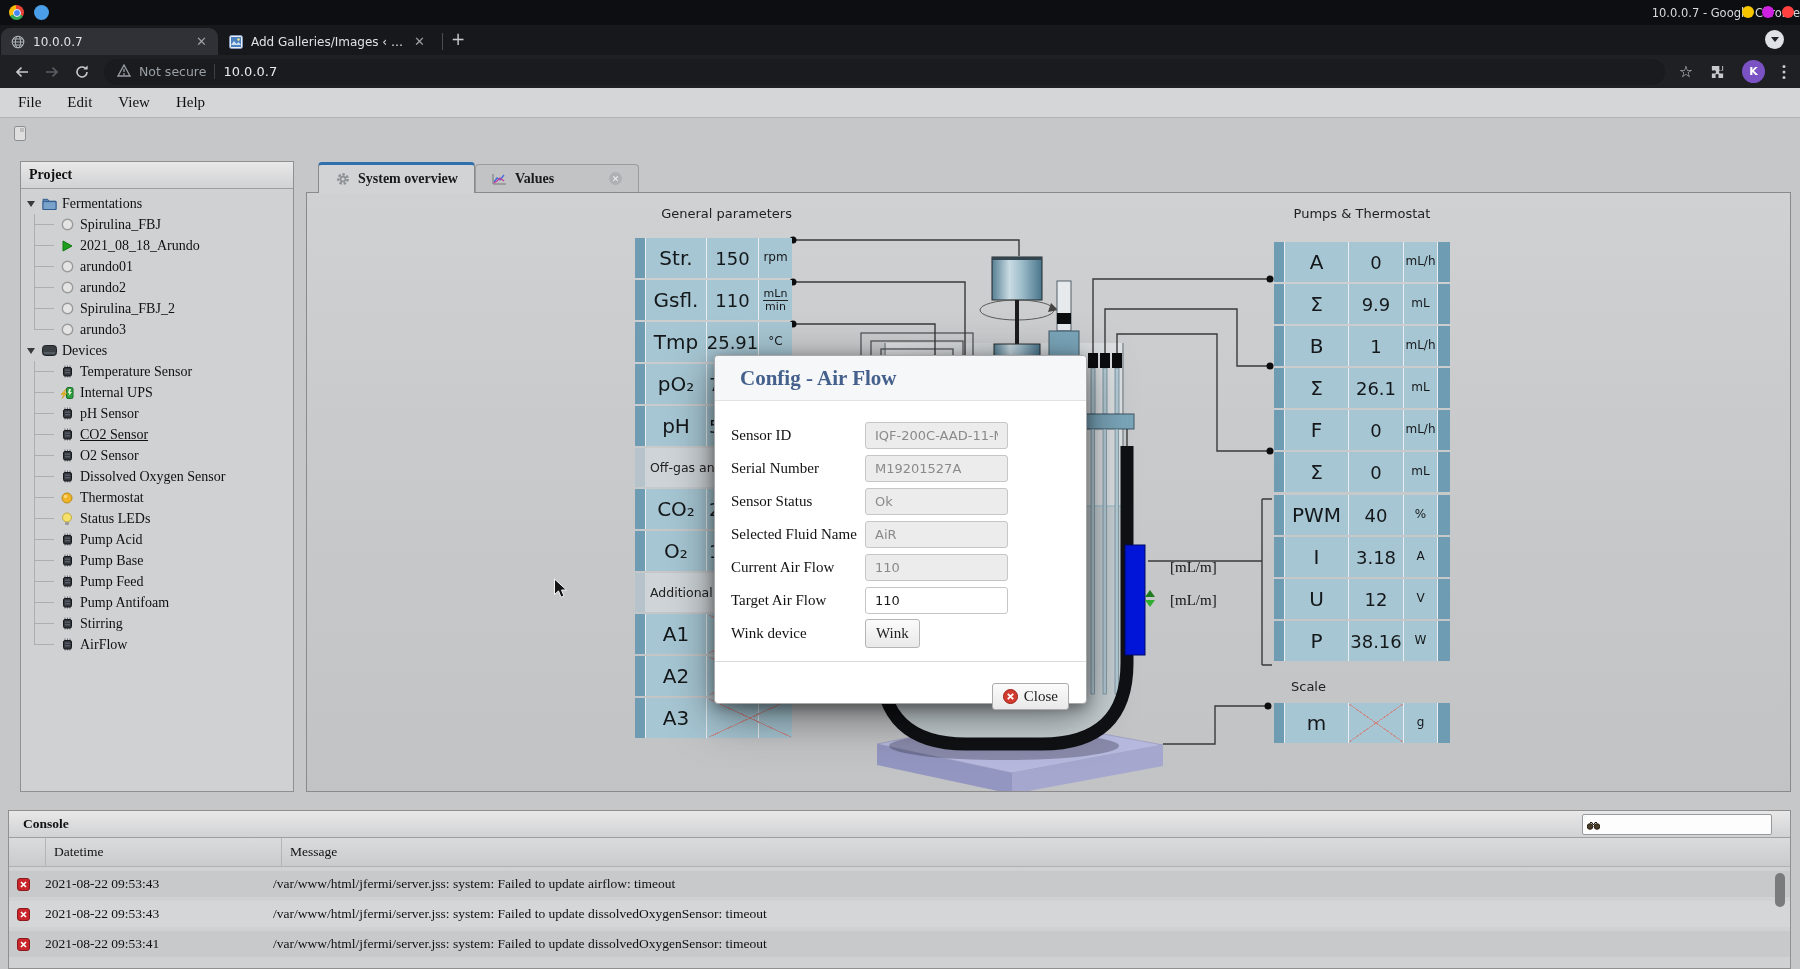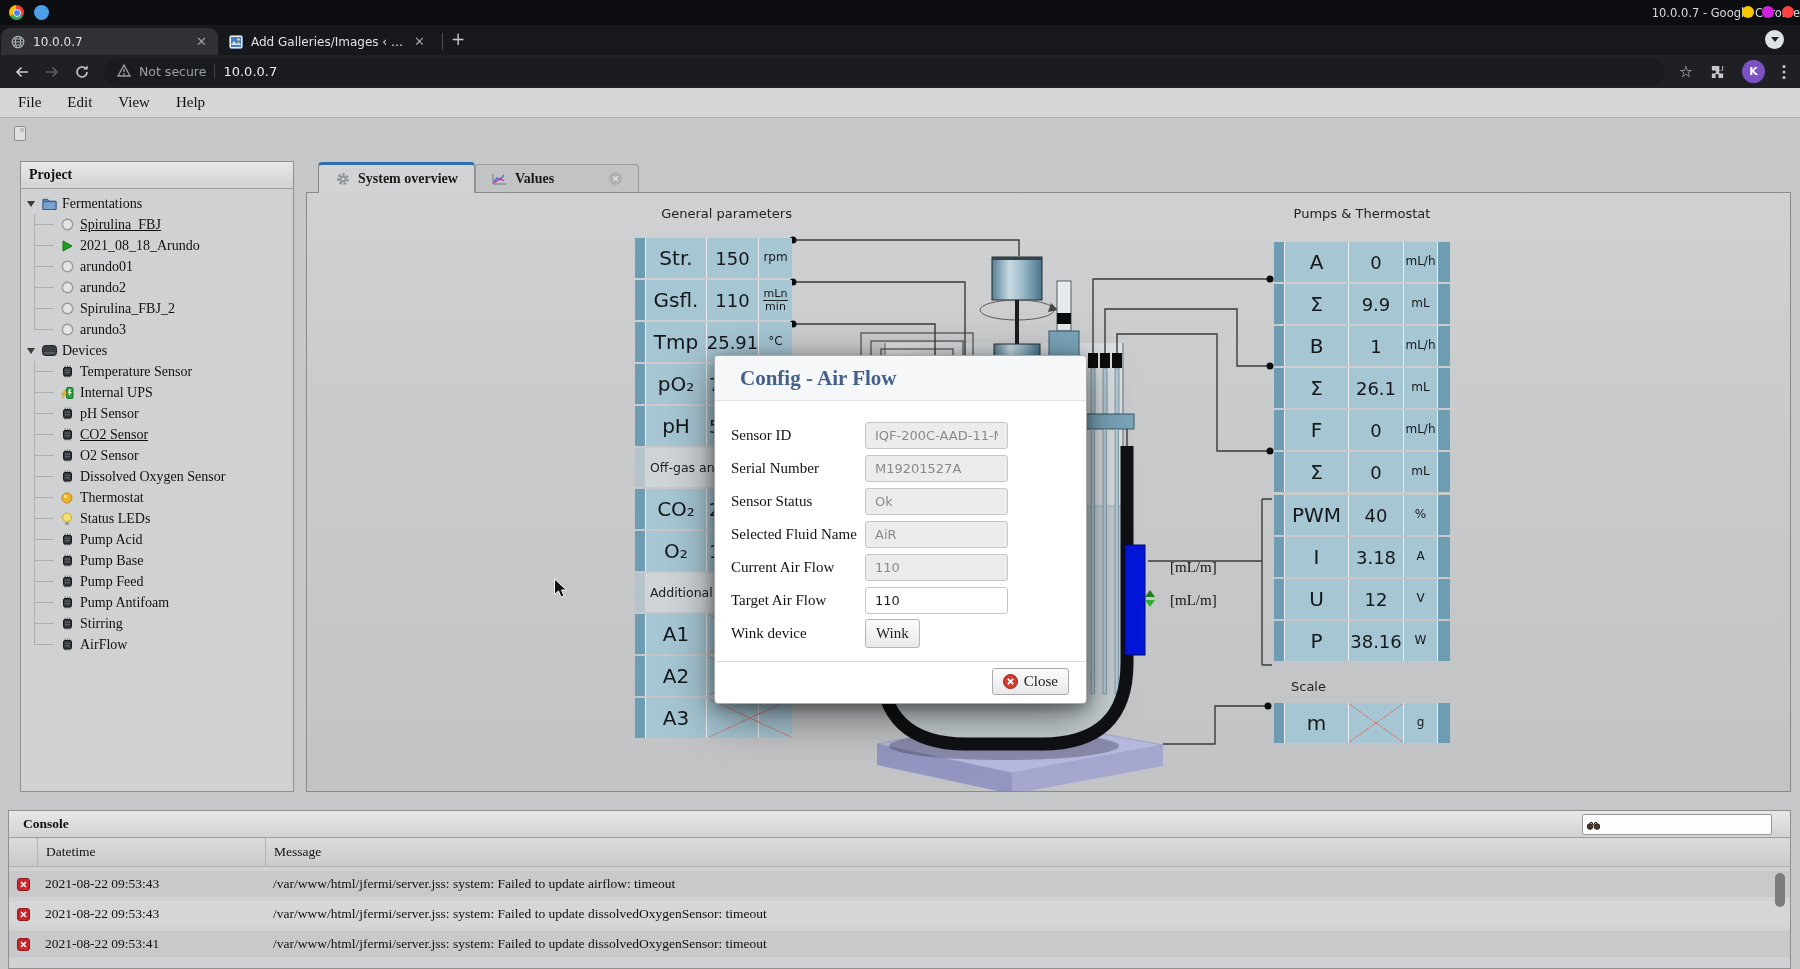--- a/index.html
+++ b/index.html
@@ -118,33 +118,33 @@
   .dfield{width:143px;height:27px;border:1px solid #c6c6c6;border-radius:3px;background:#fff;color:#1c1c1c;
         font:13px "DejaVu Sans",sans-serif;padding:0 9px;outline:none;}
   .drow.disabled .dfield{background:#ececec;color:#8a8a8a;}
   .dspin{position:absolute;left:430px;top:4px;display:flex;flex-direction:column;align-items:center;}
   .dspin .up{width:0;height:0;border-left:5px solid transparent;border-right:5px solid transparent;border-bottom:7px solid #1e7d1e;}
   .dspin .down{width:0;height:0;border-left:5px solid transparent;border-right:5px solid transparent;border-top:7px solid #2fae2f;margin-top:3px;}
   .funit{position:absolute;left:455px;font:15px "Liberation Serif",serif;color:#111;}
   .dbtn{height:29px;padding:0 10px;border:1px solid #b5b5b5;border-radius:3px;background:linear-gradient(#fbfbfb,#e9e9e9);
         font:15px "Liberation Serif",serif;color:#222;}
   .dlg-footer{position:absolute;left:0;right:0;bottom:0;height:42px;border-top:1px solid #dcdcdc;}
-  .close-btn{position:absolute;right:17px;top:6px;height:27px;padding:0 10px;display:flex;align-items:center;gap:6px;
+  .close-btn{position:absolute;right:17px;top:21px;height:27px;padding:0 10px;display:flex;align-items:center;gap:6px;
         border:1px solid #ababab;border-radius:3px;background:linear-gradient(#fbfbfb,#e9e9e9);font:15px "Liberation Serif",serif;color:#222;}
 
   .cursor{position:absolute;left:246px;top:385px;z-index:9;}
 
   
   .console-panel{position:absolute;left:8px;top:692px;width:1783px;height:159px;}
   .console-panel .panel-header{padding-left:14px;font-size:13.5px;}
   .search-box{position:absolute;right:18px;top:3px;width:190px;height:21px;background:#fdfdfd;border:1px solid #98999b;border-radius:2px;
         display:flex;align-items:center;padding-left:4px;gap:4px;}
   .search-box input{border:none;outline:none;background:transparent;font:12px "DejaVu Sans",sans-serif;width:150px;height:17px;}
   .con-cols{height:29px;display:grid;grid-template-columns:28px 228px 1fr;align-items:center;
-        background:linear-gradient(#dadbdc,#cacbcd);border-bottom:1px solid #b0b1b3;font:13.5px "Liberation Serif",serif;color:#111;}
+        background:linear-gradient(#dadbdc,#cacbcd);border-bottom:1px solid #b0b1b3;font:13.5px "Liberation Serif",serif;color:#111;gap:8px;}
   .con-cols .cdate,.con-cols .cmsg{border-left:1px solid #b4b5b7;padding-left:8px;height:100%;display:flex;align-items:center;}
   .con-rows{position:relative;padding-top:4px;}
   .con-row{height:26px;margin-bottom:4px;display:grid;grid-template-columns:28px 228px 1fr;align-items:center;
         font:13.5px "Liberation Serif",serif;color:#101010;}
   .con-row:nth-child(even){background:#d5d6d7;}
   .con-row:nth-child(odd){background:#c8c9cb;}
   .c-icon{display:flex;align-items:center;justify-content:center;}
   .cdate2,.cmsg2{padding-left:8px;white-space:nowrap;overflow:hidden;}
   .con-scroll{position:absolute;right:5px;top:62px;width:10px;height:34px;background:#7a7b7d;border-radius:5px;}
 
@@ -272,21 +272,21 @@
             <span class="expander"></span>
             <span class="tree-icon i-folder">
               <svg width="15" height="13" viewBox="0 0 16 14">
                 <path d="M1 2.5h5l1.5 2H15v9H1z" fill="#5b87b6" stroke="#2d5a8a"></path>
                 <path d="M1 5h14v8.5H1z" fill="#7aa3cc" stroke="#2d5a8a"></path>
               </svg>
             </span>
             <span class="tree-label">Fermentations</span>
           </div>
 
-          <div class="tree-item child" style="padding-left: 38px; text-decoration: underline;">
+          <div class="tree-item child" style="padding-left: 38px;">
 
             <span class="tree-icon i-circle">
               <svg width="13" height="13">
                 <circle cx="6.5" cy="6.5" r="5.2" fill="#e4e4e4" stroke="#9a9a9a" stroke-width="1.4"></circle>
               </svg>
             </span>
             <span class="tree-label">Spirulina_FBJ</span>
           </div>
 
           <div class="tree-item child" style="padding-left: 38px;">

